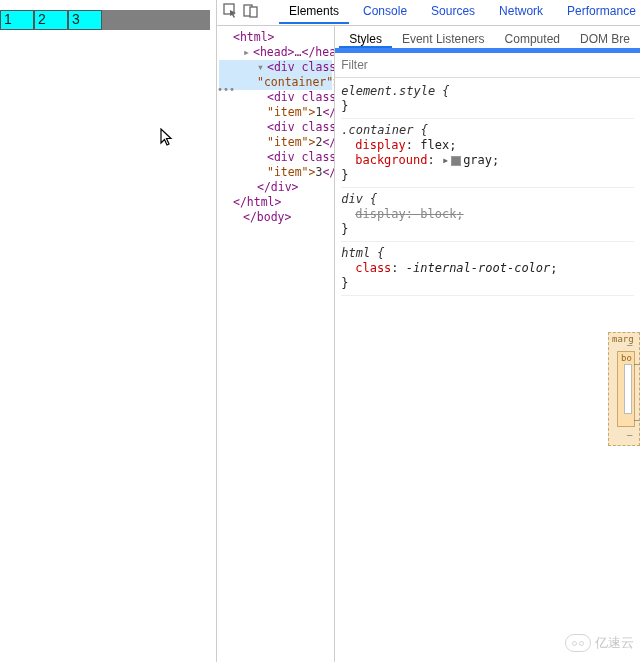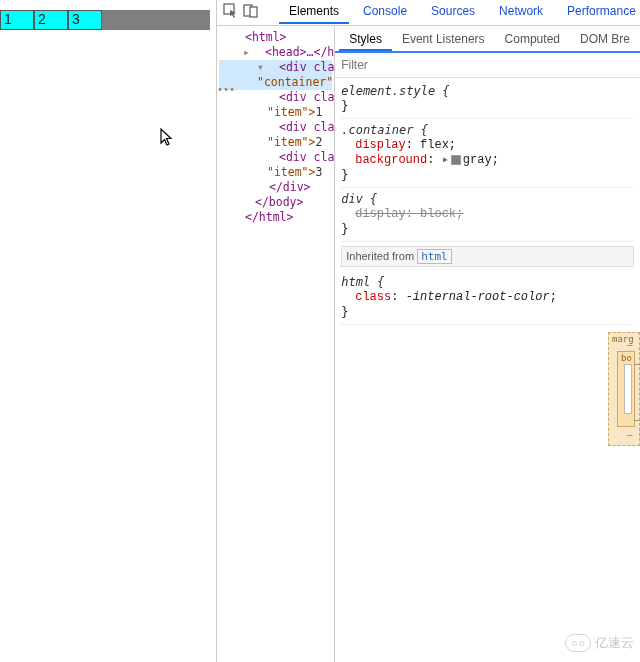--- a/index.html
+++ b/index.html
@@ -21,43 +21,43 @@
   .toolbar .sep { width: 1px; height: 18px; background: #ccc; margin: 0 6px; }
   .toolbar .tab { padding: 4px 10px; color: #1d4ed8; font-size: 12px; white-space: nowrap; }
   .toolbar .tab.active { color: #000; border-bottom: 2px solid #1a73e8; }
   
   .main-split { flex: 1; display: flex; }
   
   
   .dom-pane { width: 150px; border-right: 1px solid #ccc; font-family: Consolas, monospace; font-size: 11.5px; line-height: 15px; padding: 4px 2px; position: relative; color: #333; overflow: hidden; }
   .dom-line { white-space: nowrap; padding-left: 4px; }
   .dom-line .tri { color: #888; display: inline-block; width: 10px; }
-  .dom-line .tag { color: #881280; margin-left: 12px; }
+  .dom-line .tag { color: #881280; }
   .dom-line .attr { color: #994500; }
   .dom-highlight { background: #cfe8fc; }
   .dom-highlight.second { background: #cfe8fc; }
   .dots { position: absolute; left: 0; top: 56px; color: #888; font-size: 10px; }
   .ind1 { padding-left: 14px; }
   .ind2 { padding-left: 24px; }
   .ind3 { padding-left: 38px; }
   .ind4 { padding-left: 48px; }
   
   
   .styles-pane { flex: 1; display: flex; flex-direction: column; font-family: Consolas, monospace; font-size: 12px; }
-  .subtabs { display: flex; border-bottom: 2px solid #3b82f6; height: 27px; align-items: stretch; padding-left: 4px; font-family: Arial, sans-serif; overflow: hidden; }
+  .subtabs { display: flex; border-bottom: 5px solid #3b82f6; height: 27px; align-items: stretch; padding-left: 4px; font-family: Arial, sans-serif; overflow: hidden; }
   .subtabs .stab { padding: 6px 10px; color: #555; font-size: 12px; white-space: nowrap; }
   .subtabs .stab.active { border-bottom: 2px solid #1a73e8; color: #000; }
   .filter-row { height: 25px; border-bottom: 1px solid #ddd; display: flex; align-items: center; padding: 0 6px; }
   .filter-row input { border: none; outline: none; font-size: 12px; color: #888; width: 100%; }
   
   .rules { padding: 2px 6px; line-height: 15px; color: #222; }
   .rule-block { border-bottom: 1px solid #eee; padding: 4px 0; }
   .selector { color: #333; font-style: italic; }
   .selector.plain { font-style: italic; }
-  .prop { padding-left: 14px; font-family: Liberation Mono, monospace; }
+  .prop { padding-left: 14px; }
   .prop-name { color: #c80000; }
   .prop-val { color: #222; }
   .colon { color: #222; }
   .struck { text-decoration: line-through; color: #888; }
   .struck .prop-name { color: #888; }
   .inherited { border: 1px solid #ddd; background: #f5f5f5; padding: 2px 4px; margin: 4px 0; font-family: Arial,sans-serif; font-size: 11px; color: #555; }
   .inherited .from-tag { border: 1px solid #bbb; padding: 0 3px; color: #36c; font-family: Consolas, monospace; }
   .swatch { display: inline-block; width: 10px; height: 10px; background: gray; border: 1px solid #999; vertical-align: middle; margin: 0 2px; }
   .disclose { color: #666; }
   
@@ -123,22 +123,22 @@
       <div class="dom-line ind2"><span class="tri">▸</span><span class="tag">&lt;head&gt;…&lt;/head&gt;</span></div>
       <div class="dom-line ind3 dom-highlight"><span class="tri">▾</span><span class="tag">&lt;div class=</span></div>
       <div class="dom-line ind3 dom-highlight second"><span class="attr">"container"&gt;</span></div>
       <div class="dom-line ind4"><span class="tag">&lt;div class=</span></div>
       <div class="dom-line ind4"><span class="attr">"item"&gt;</span><span>1</span><span class="tag">&lt;/div&gt;</span></div>
       <div class="dom-line ind4"><span class="tag">&lt;div class=</span></div>
       <div class="dom-line ind4"><span class="attr">"item"&gt;</span><span>2</span><span class="tag">&lt;/div&gt;</span></div>
       <div class="dom-line ind4"><span class="tag">&lt;div class=</span></div>
       <div class="dom-line ind4"><span class="attr">"item"&gt;</span><span>3</span><span class="tag">&lt;/div&gt;</span></div>
       <div class="dom-line ind3"><span class="tag">&lt;/div&gt;</span></div>
+      <div class="dom-line ind1"><span class="tag">&lt;/html&gt;</span></div>
       <div class="dom-line ind2"><span class="tag">&lt;/body&gt;</span></div>
-      <div class="dom-line ind1"><span class="tag">&lt;/html&gt;</span></div>
     </div>
 
     <div class="styles-pane">
       <div class="subtabs">
         <div class="stab active">Styles</div>
         <div class="stab">Event Listeners</div>
         <div class="stab">Computed</div>
         <div class="stab">DOM Bre</div>
       </div>
       <div class="filter-row">
@@ -157,23 +157,20 @@
           <div class="prop"><span class="prop-name">background</span><span class="colon">: </span><span class="disclose">▸</span><span class="swatch"></span><span class="prop-val">gray</span><span>;</span></div>
           <div>}</div>
         </div>
 
         <div class="rule-block">
           <div class="selector">div {</div>
           <div class="prop struck"><span class="prop-name">display</span><span>: </span><span>block</span><span>;</span></div>
           <div>}</div>
         </div>
 
-        <div class="inherited">
-          <span>Inherited from</span> <span class="from-tag">html</span>
-        </div>
 
         <div class="rule-block">
           <div class="selector">html {</div>
           <div class="prop"><span class="prop-name">class</span><span class="colon">: </span><span class="prop-val"><i>-internal-root-color</i></span><span>;</span></div>
           <div>}</div>
         </div>
 
       </div>
 
       <div class="box-model">

